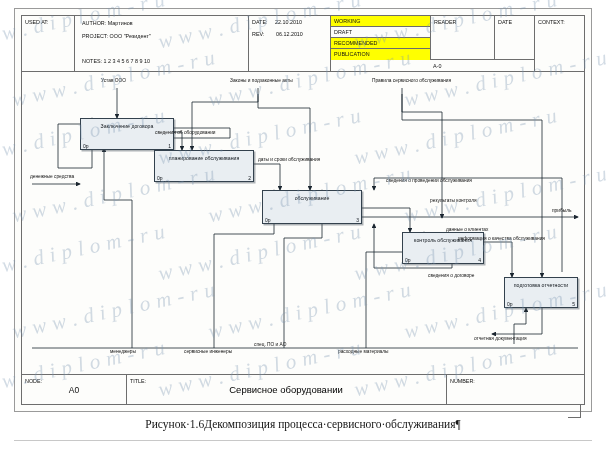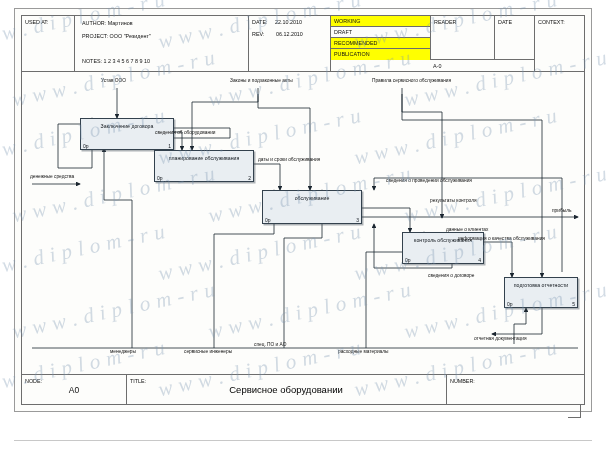--- a/index.html
+++ b/index.html
@@ -411,14 +411,15 @@
       <span style="left: 156px; top: 262px;">w w w . d i p l o m - r u</span>
       <span style="left: 352px; top: 262px;">w w w . d i p l o m - r u</span>
       <span style="left: 10px; top: 320px;">w w w . d i p l o m - r u</span>
       <span style="left: 206px; top: 320px;">w w w . d i p l o m - r u</span>
       <span style="left: 402px; top: 320px;">w w w . d i p l o m - r u</span>
       <span style="left: -40px; top: 378px;">w w w . d i p l o m - r u</span>
       <span style="left: 156px; top: 378px;">w w w . d i p l o m - r u</span>
       <span style="left: 352px; top: 378px;">w w w . d i p l o m - r u</span>
     </div>
 
+  <div class="caption">Рисунок·1.6Декомпозиция процесса·сервисного·обслуживания¶</div>
   <div class="page-bottom-rule"></div>
 </div>
 
 </body></html>

